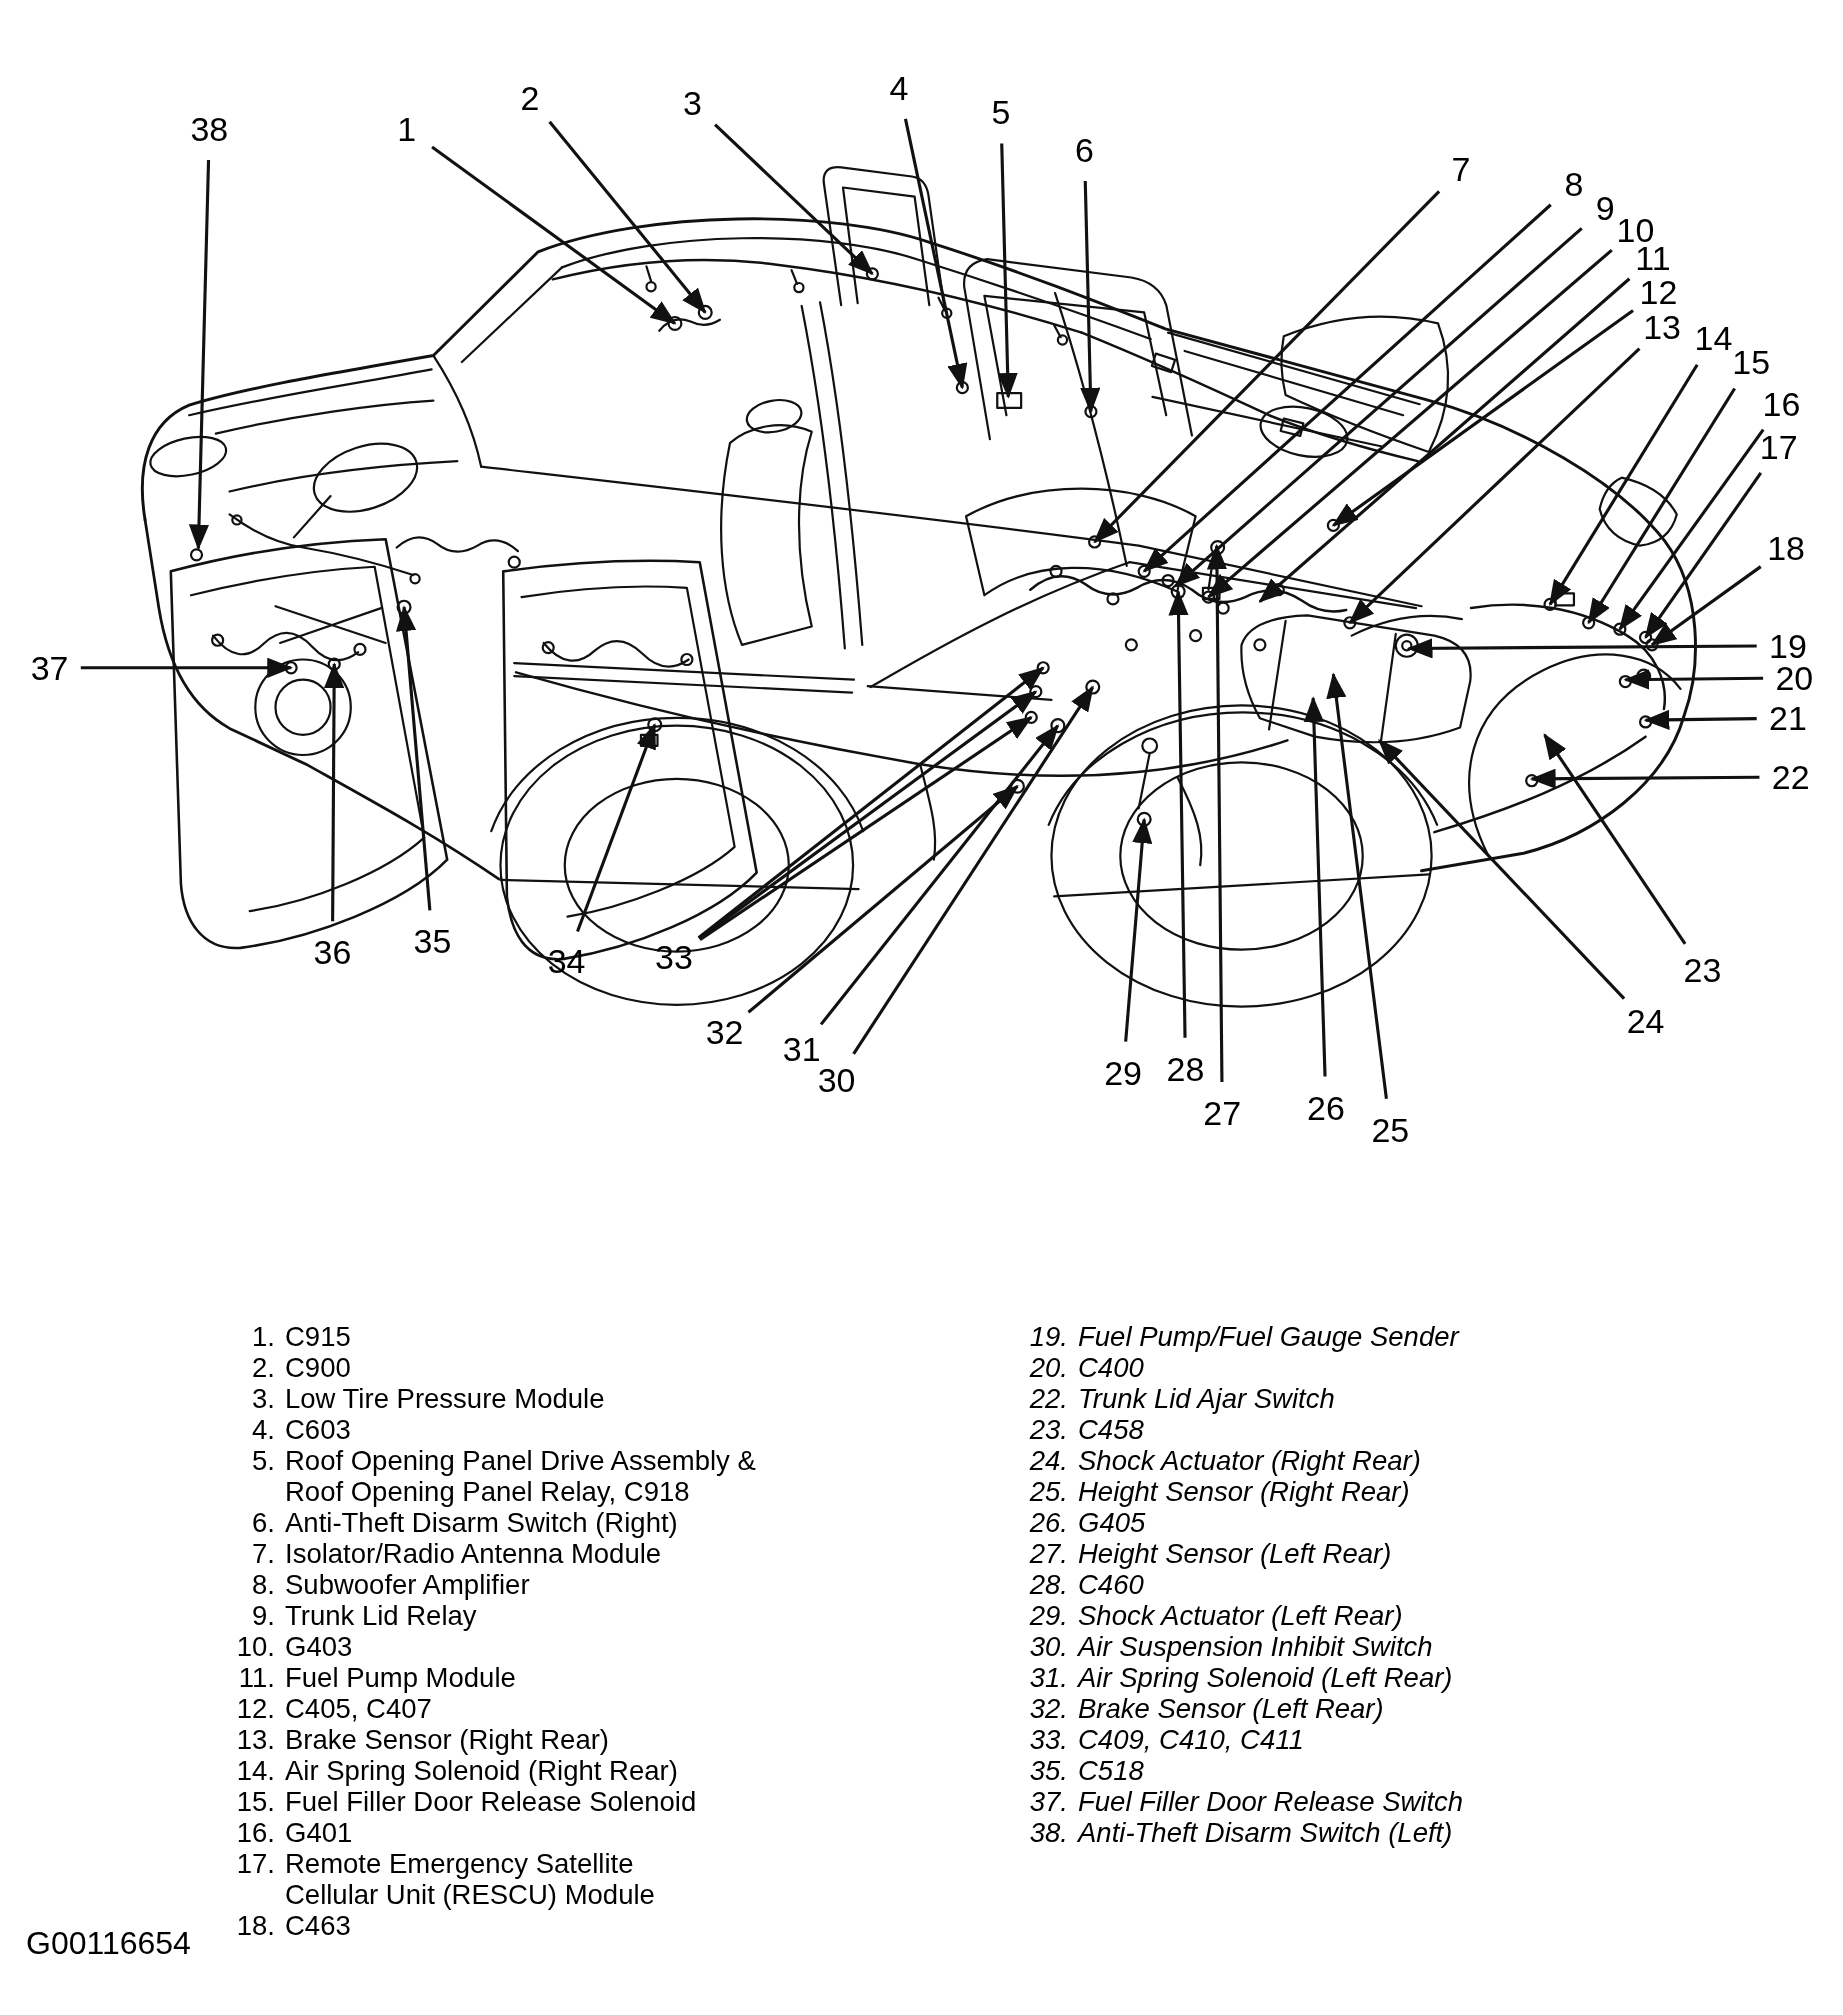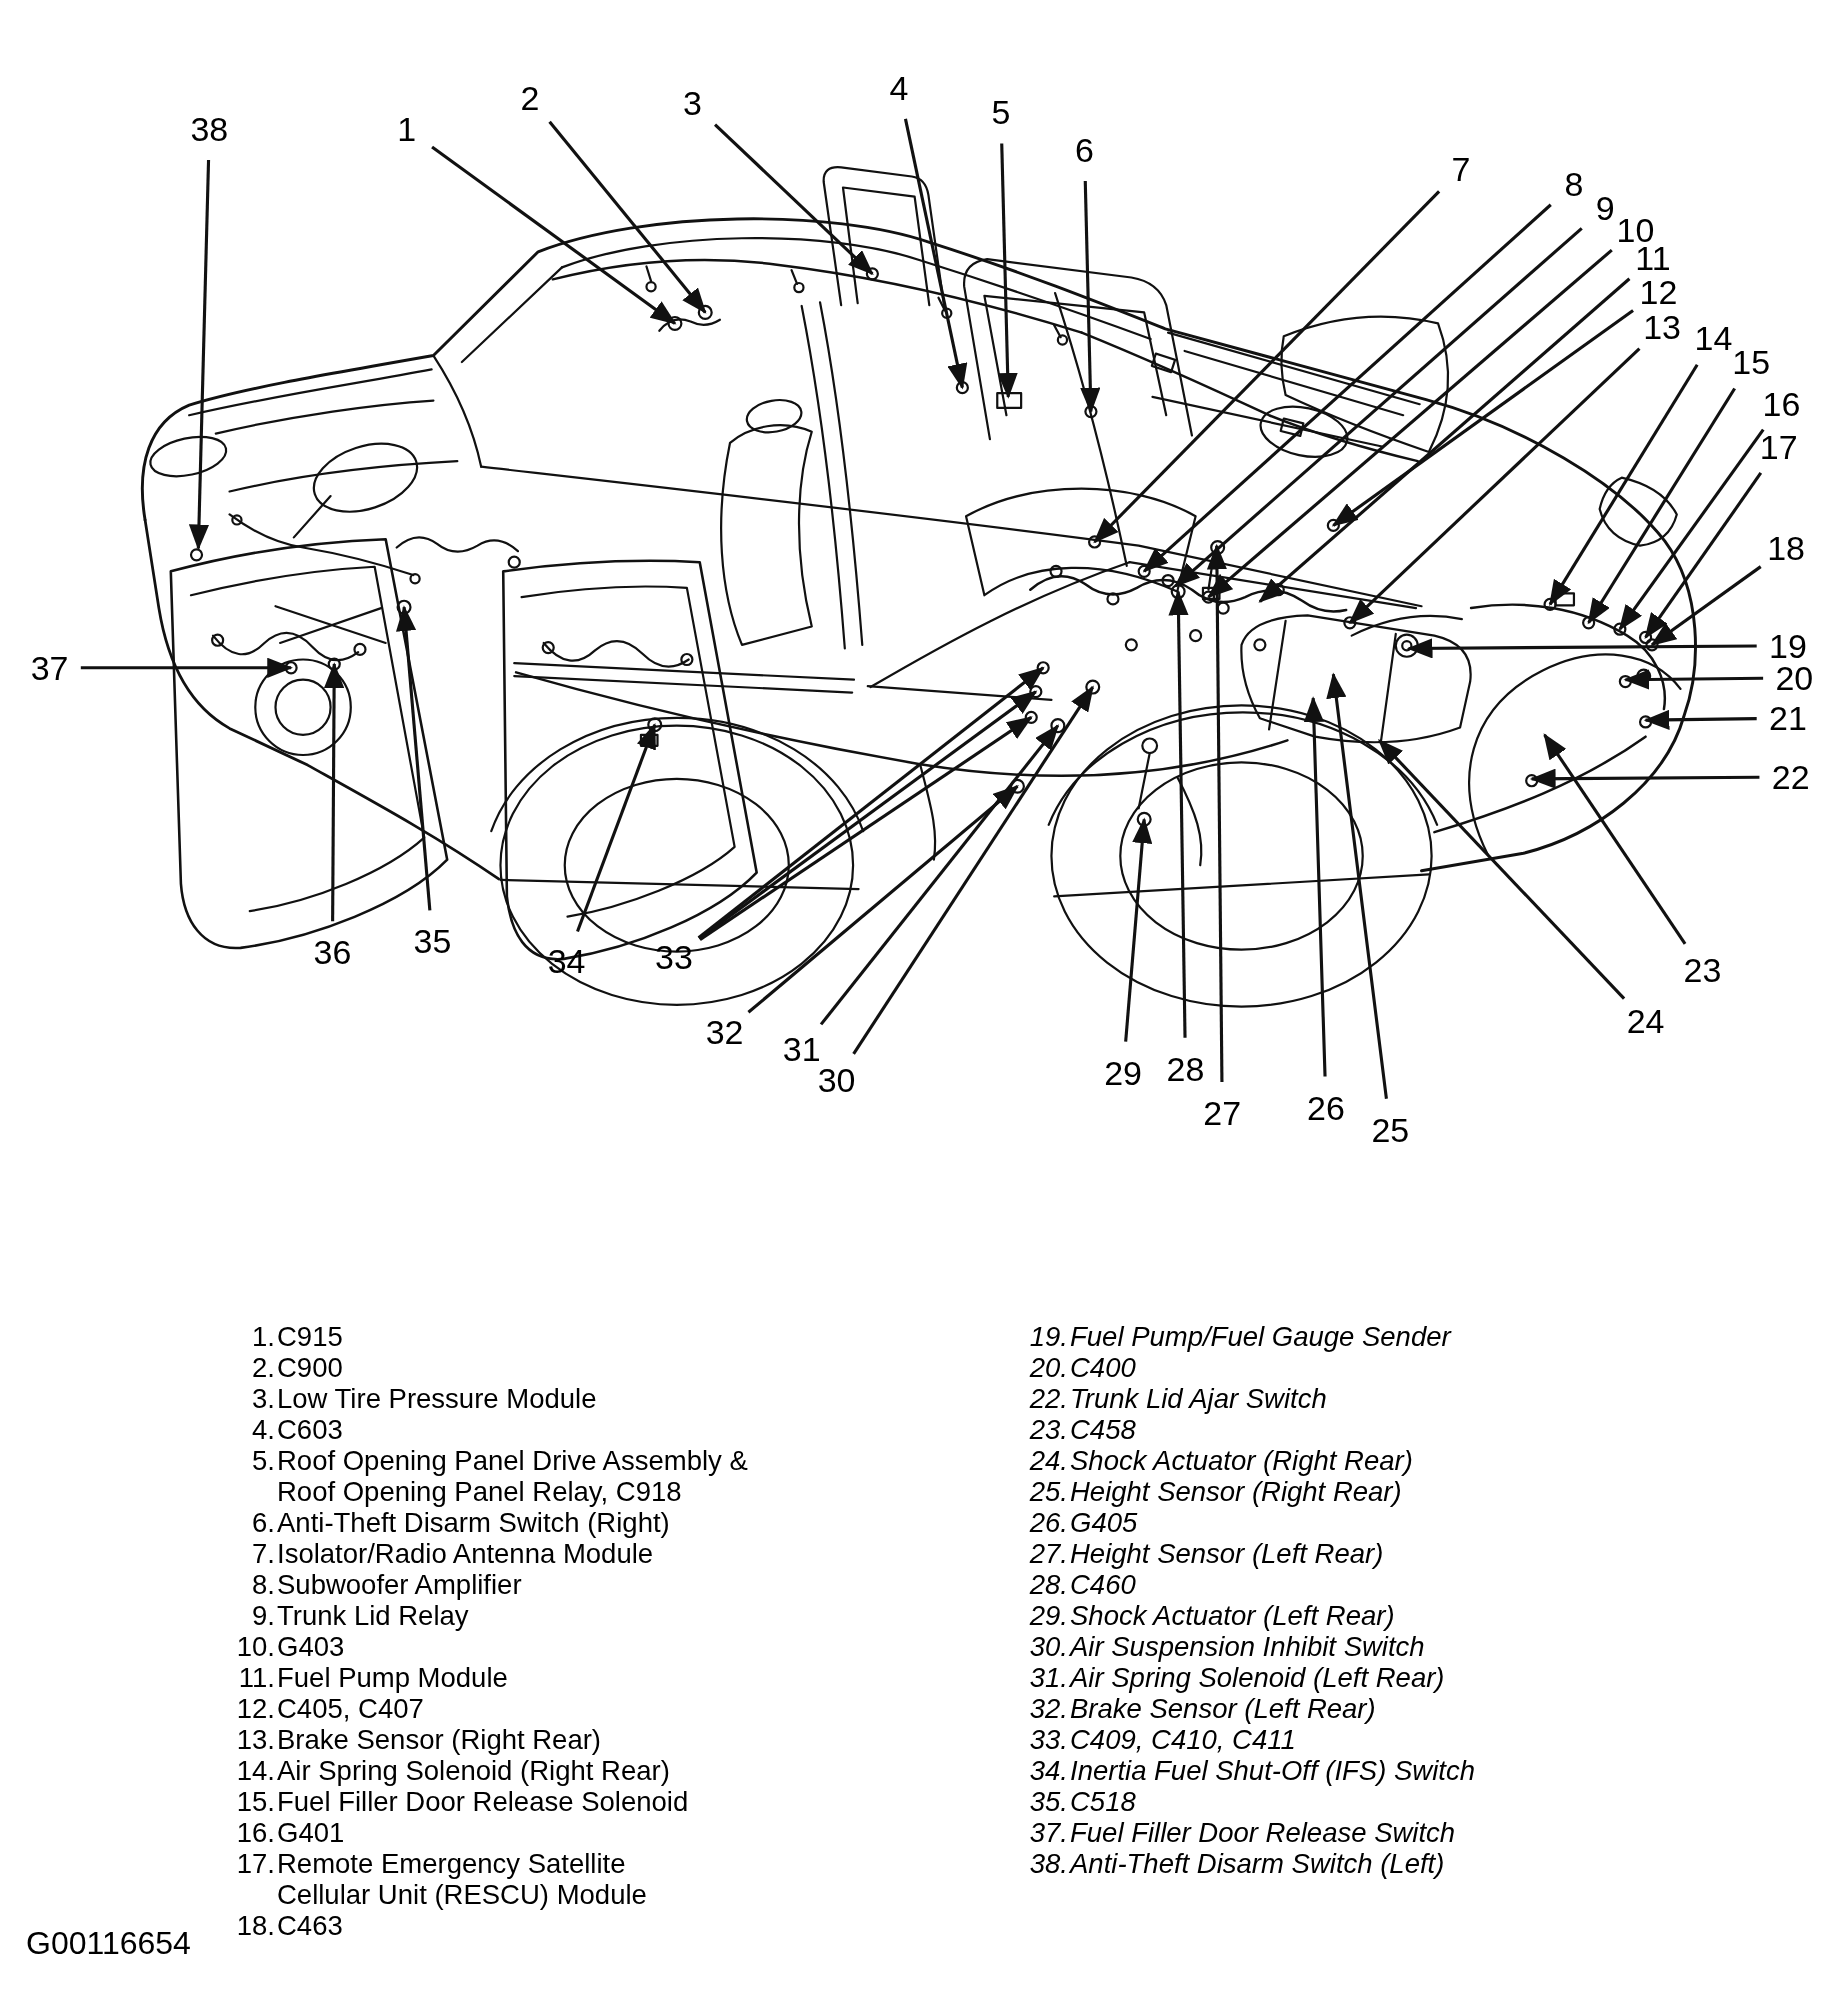--- a/index.html
+++ b/index.html
@@ -8,21 +8,21 @@
   #diagram-svg{position:absolute;left:0;top:0;width:1843px;height:2016px;}
   .callout-num{font-family:"Liberation Sans",sans-serif;font-size:37px;fill:#000;}
   .leader{stroke:#111;stroke-width:3.4;fill:none;}
   .legend-col{position:absolute;top:1321px;}
   #legend-left{left:188px;width:781px;}
   #legend-right{left:972px;width:826px;font-style:italic;}
   .legend-row{display:flex;height:31px;font-size:27.5px;line-height:31px;white-space:pre;}
   .legend-num{text-align:right;}
   #legend-left .legend-num{width:87px;}
   #legend-right .legend-num{width:96px;}
-  .legend-text{margin-left:2px;}
+  .legend-text{margin-left:10px;}
   .figure-code{position:absolute;left:26px;top:1925px;font-size:32px;}
 </style>
 </head>
 <body>
 
 <div class="page">
 
   <svg id="diagram-svg" viewBox="0 0 2007 2195">
     <defs>
       <marker id="arrowhead" markerUnits="userSpaceOnUse" markerWidth="30" markerHeight="22" refX="26" refY="11" orient="auto">
@@ -298,21 +298,20 @@
       <div class="legend-row"><span class="legend-num">24.</span><span class="legend-text">Shock Actuator (Right Rear)</span></div>
       <div class="legend-row"><span class="legend-num">25.</span><span class="legend-text">Height Sensor (Right Rear)</span></div>
       <div class="legend-row"><span class="legend-num">26.</span><span class="legend-text">G405</span></div>
       <div class="legend-row"><span class="legend-num">27.</span><span class="legend-text">Height Sensor (Left Rear)</span></div>
       <div class="legend-row"><span class="legend-num">28.</span><span class="legend-text">C460</span></div>
       <div class="legend-row"><span class="legend-num">29.</span><span class="legend-text">Shock Actuator (Left Rear)</span></div>
       <div class="legend-row"><span class="legend-num">30.</span><span class="legend-text">Air Suspension Inhibit Switch</span></div>
       <div class="legend-row"><span class="legend-num">31.</span><span class="legend-text">Air Spring Solenoid (Left Rear)</span></div>
       <div class="legend-row"><span class="legend-num">32.</span><span class="legend-text">Brake Sensor (Left Rear)</span></div>
       <div class="legend-row"><span class="legend-num">33.</span><span class="legend-text">C409, C410, C411</span></div>
-      <div class="legend-row"><span class="legend-num">34.</span><span class="legend-text">Inertia Fuel Shut-Off (IFS) Switch</span></div>
       <div class="legend-row"><span class="legend-num">35.</span><span class="legend-text">C518</span></div>
       <div class="legend-row"><span class="legend-num">37.</span><span class="legend-text">Fuel Filler Door Release Switch</span></div>
       <div class="legend-row"><span class="legend-num">38.</span><span class="legend-text">Anti-Theft Disarm Switch (Left)</span></div>
     </div>
 
   <div class="figure-code">G00116654</div>
 </div>
 
 
 </body></html>

